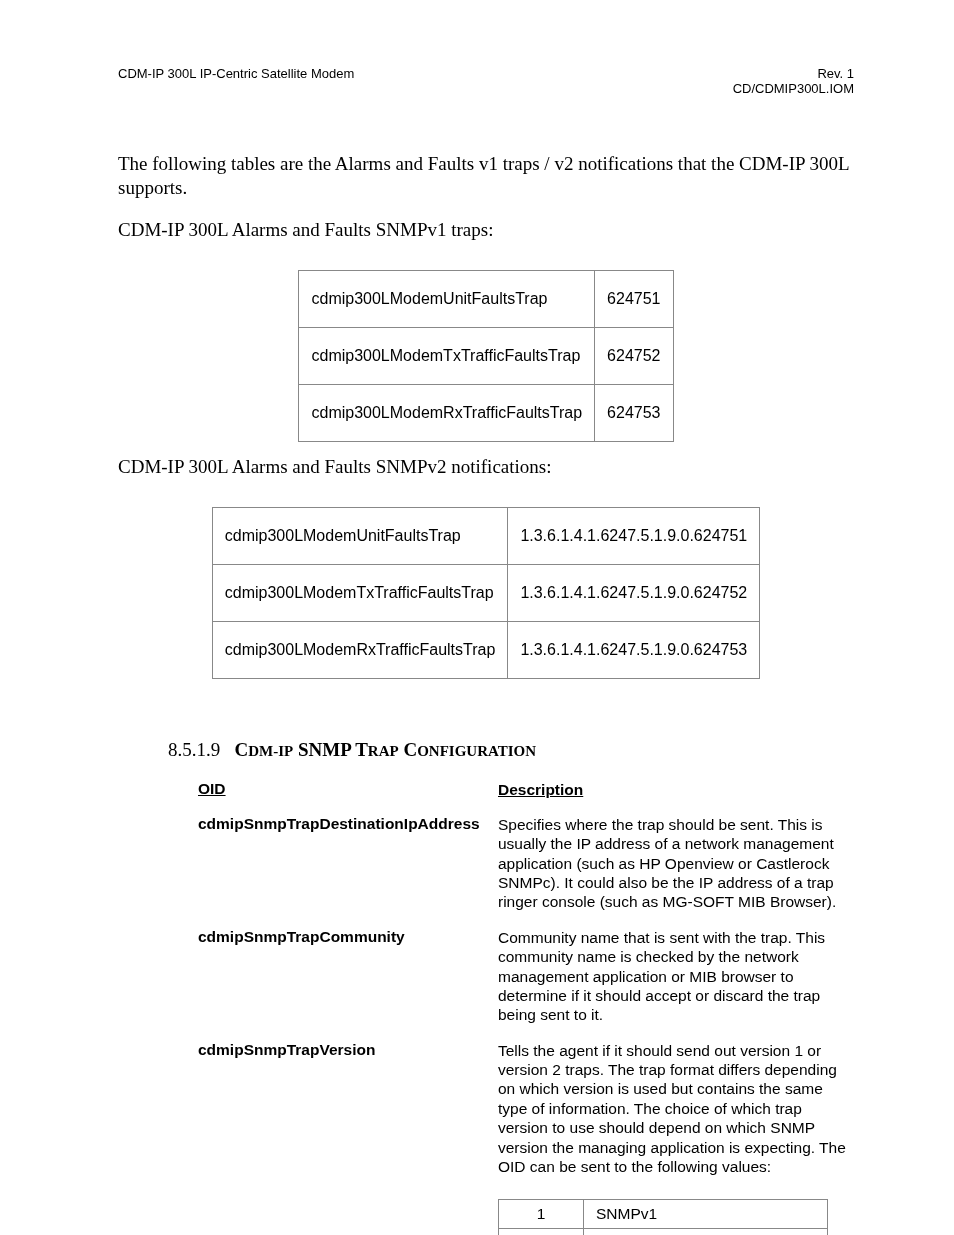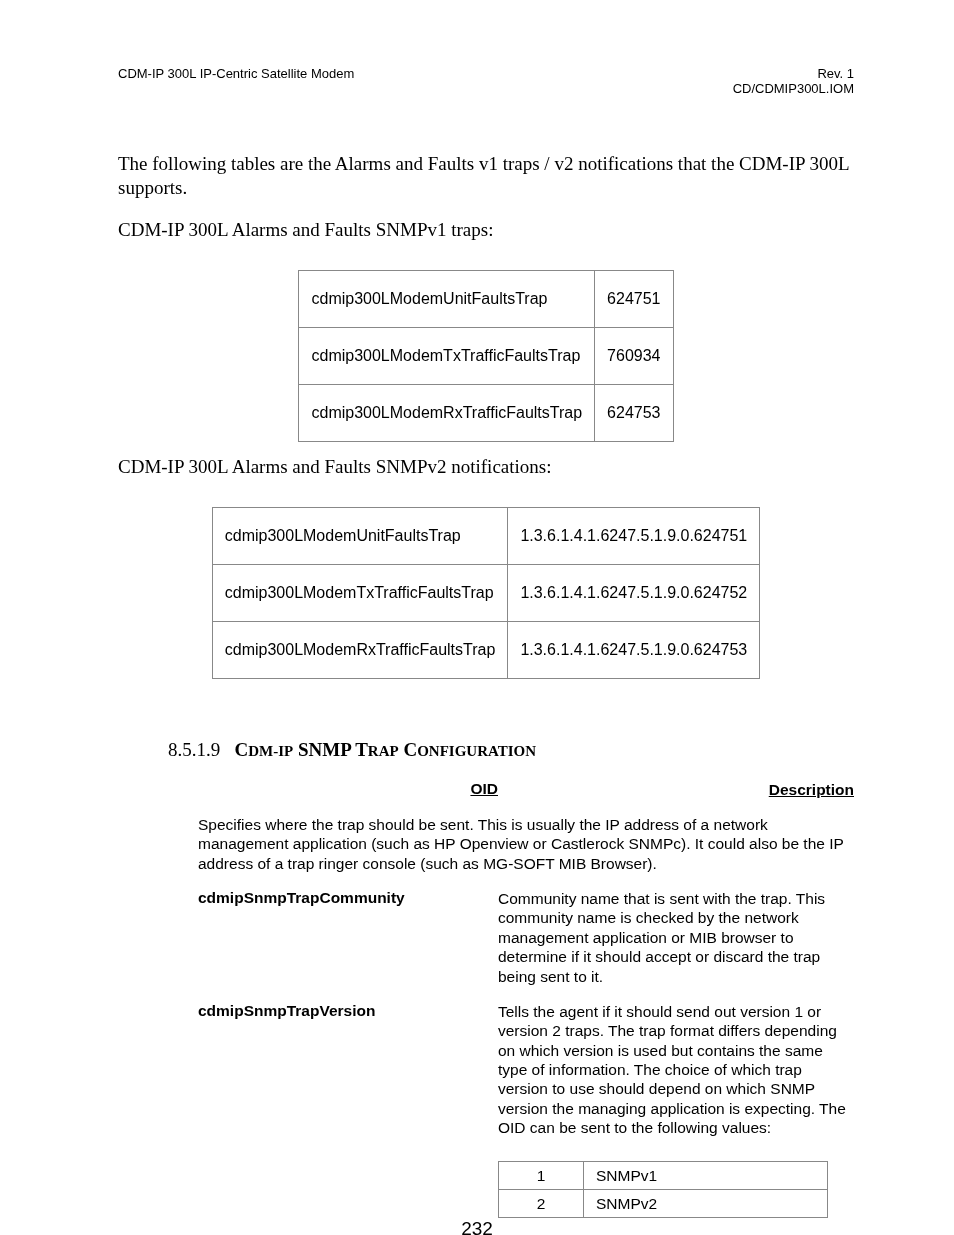--- a/index.html
+++ b/index.html
@@ -69,21 +69,21 @@
   .oid-row { display: flex; margin-bottom: 16px; }
   .oid-left {
     width: 300px;
     flex: 0 0 300px;
     font-weight: bold;
   }
   .oid-right {
     flex: 1;
     line-height: 1.25;
   }
-  .oid-head { text-decoration: underline; font-weight: bold; text-align: right; }
+  .oid-head { text-decoration: underline; font-weight: bold; }
   table.vals {
     font-family: Arial, Helvetica, sans-serif;
     font-size: 15.5px;
     border-collapse: collapse;
     margin-top: 8px;
     width: 330px;
   }
   table.vals td {
     border: 1px solid #888;
     padding: 4px 12px;
@@ -116,21 +116,21 @@
   <p class="subhead">CDM-IP 300L Alarms and Faults SNMPv1 traps:</p>
   <div class="center-wrap">
     <table class="small-t">
       <tbody>
           <tr>
             <td>cdmip300LModemUnitFaultsTrap</td>
             <td>624751</td>
           </tr>
       <tr>
             <td>cdmip300LModemTxTrafficFaultsTrap</td>
-            <td>760934</td>
+            <td>624752</td>
           </tr>
       <tr>
             <td>cdmip300LModemRxTrafficFaultsTrap</td>
             <td>624753</td>
           </tr>
     </tbody>
       </table>
   </div>
 
   <p class="subhead" style="margin-top:14px">CDM-IP 300L Alarms and Faults SNMPv2 notifications:</p>
@@ -160,20 +160,21 @@
     </span>
   </p>
 
 
   <div class="oid-table">
     <div class="oid-row">
       <div class="oid-left oid-head">OID</div>
       <div class="oid-right oid-head">Description</div>
     </div>
     <div class="oid-row">
+      <div class="oid-left">cdmipSnmpTrapDestinationIpAddress</div>
       <div class="oid-right">Specifies where the trap should be sent. This is usually the IP address of a network management application (such as HP Openview or Castlerock SNMPc). It could also be the IP address of a trap ringer console (such as MG-SOFT MIB Browser).</div>
     </div>
     <div class="oid-row">
       <div class="oid-left">cdmipSnmpTrapCommunity</div>
       <div class="oid-right">Community name that is sent with the trap. This community name is checked by the network management application or MIB browser to determine if it should accept or discard the trap being sent to it.</div>
     </div>
     <div class="oid-row" style="margin-bottom:15px">
       <div class="oid-left">cdmipSnmpTrapVersion</div>
       <div class="oid-right">Tells the agent if it should send out version 1 or version 2 traps. The trap format differs depending on which version is used but contains the same type of information. The choice of which trap version to use should depend on which SNMP version the managing application is expecting. The OID can be sent to the following values:</div>
     </div>

